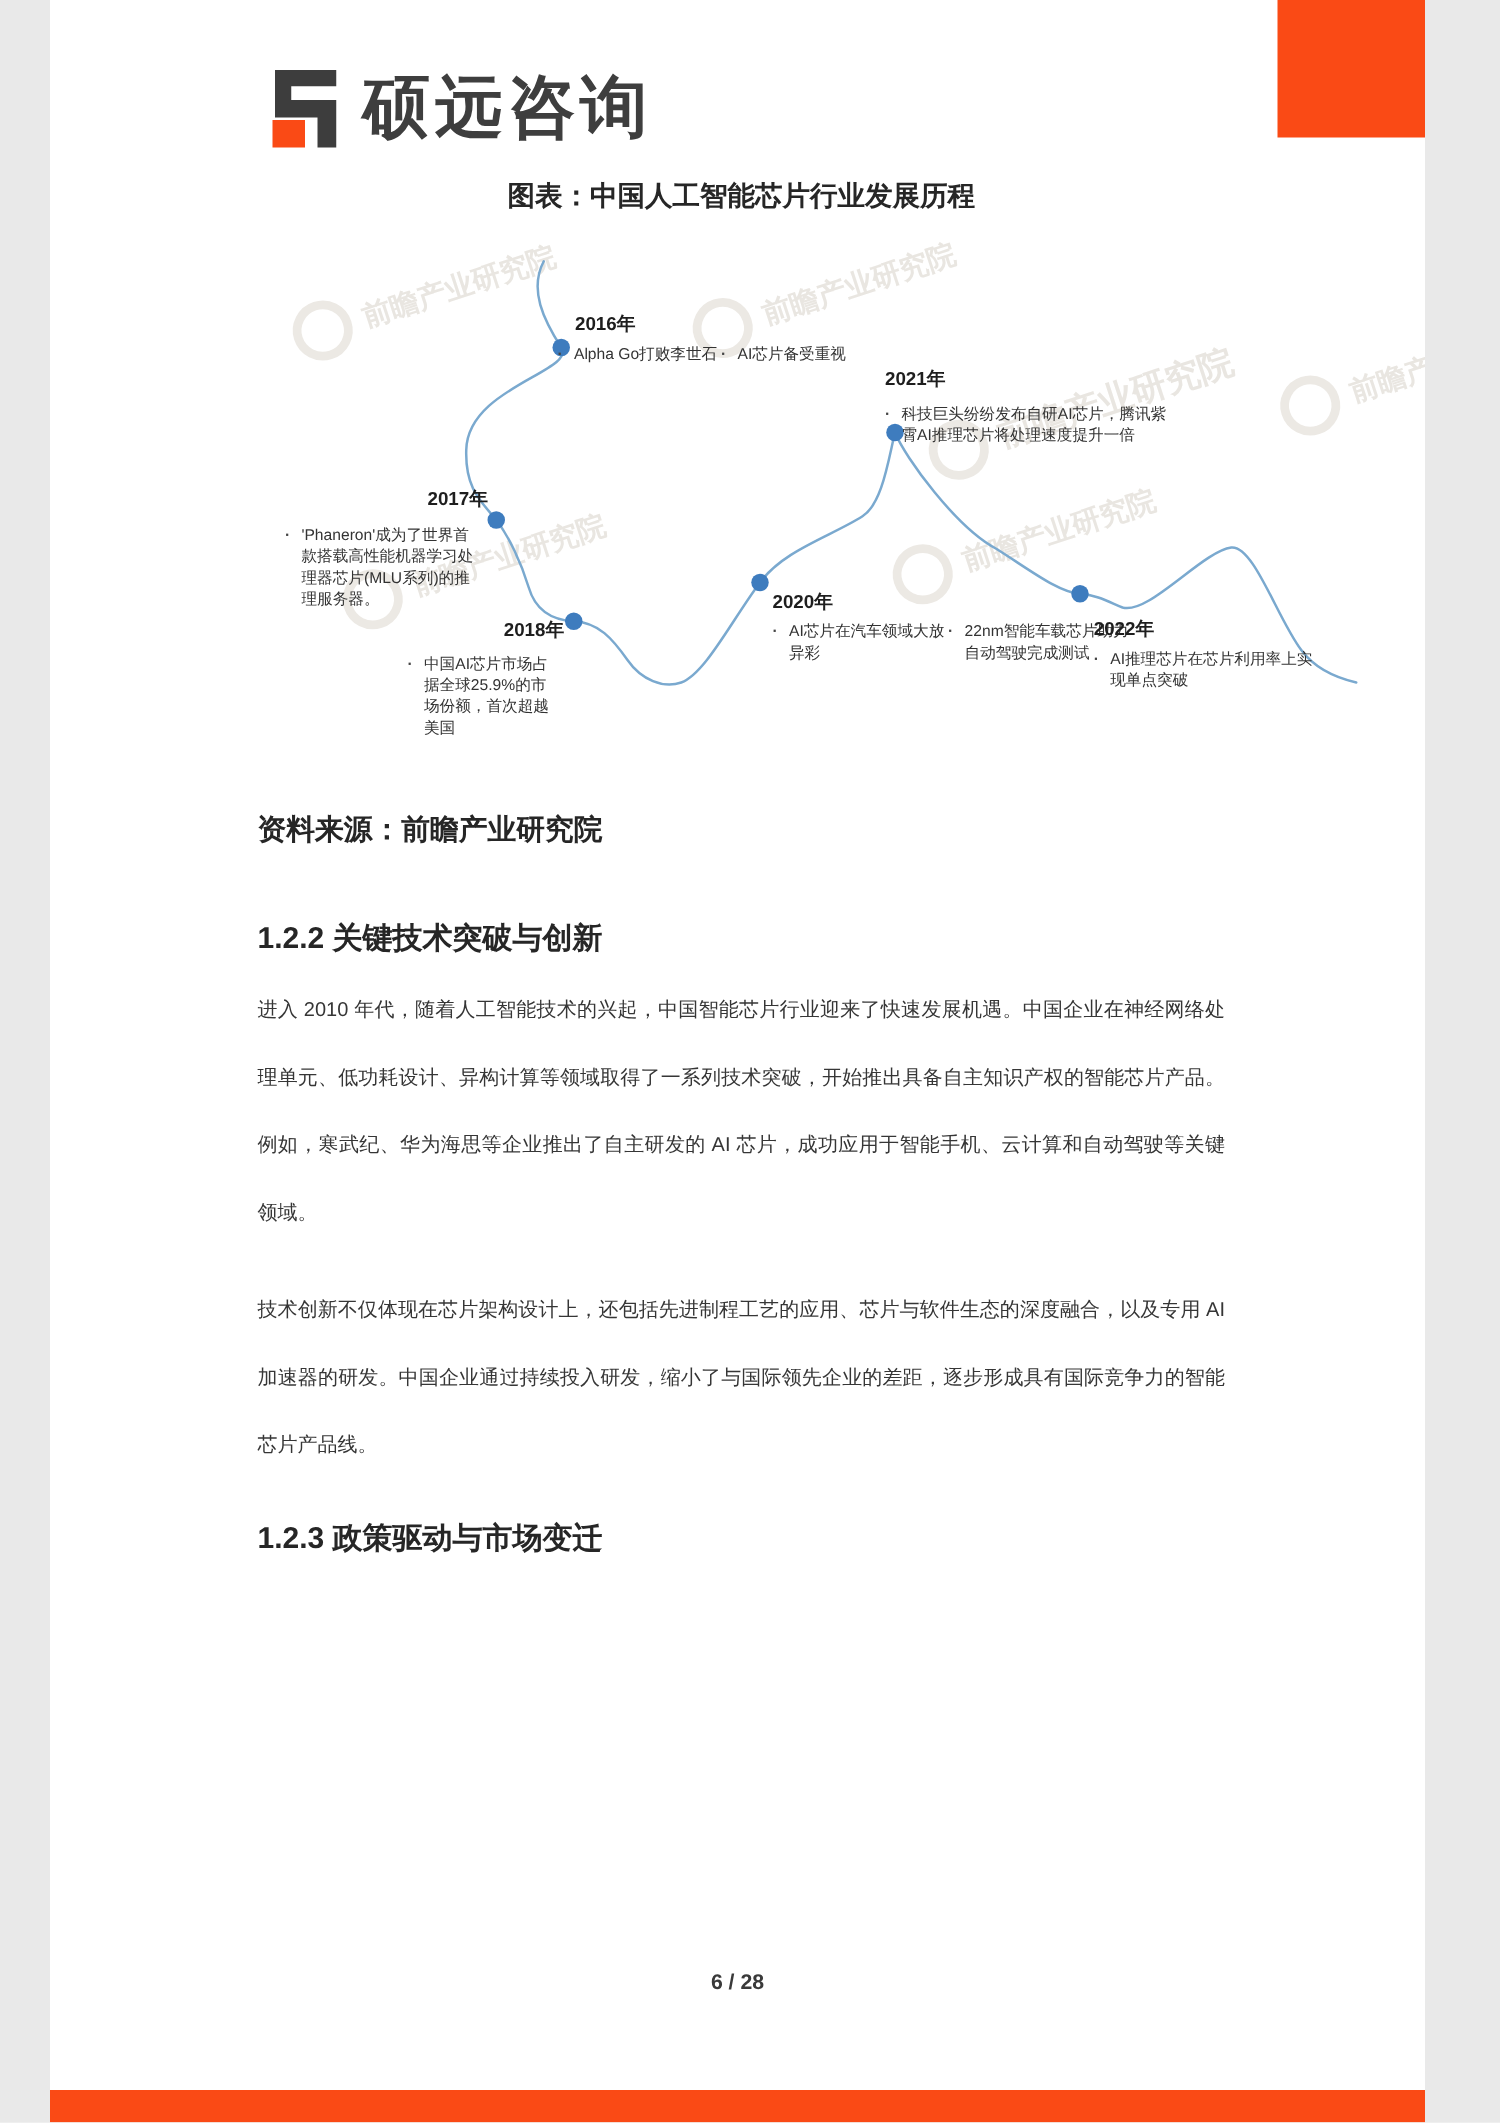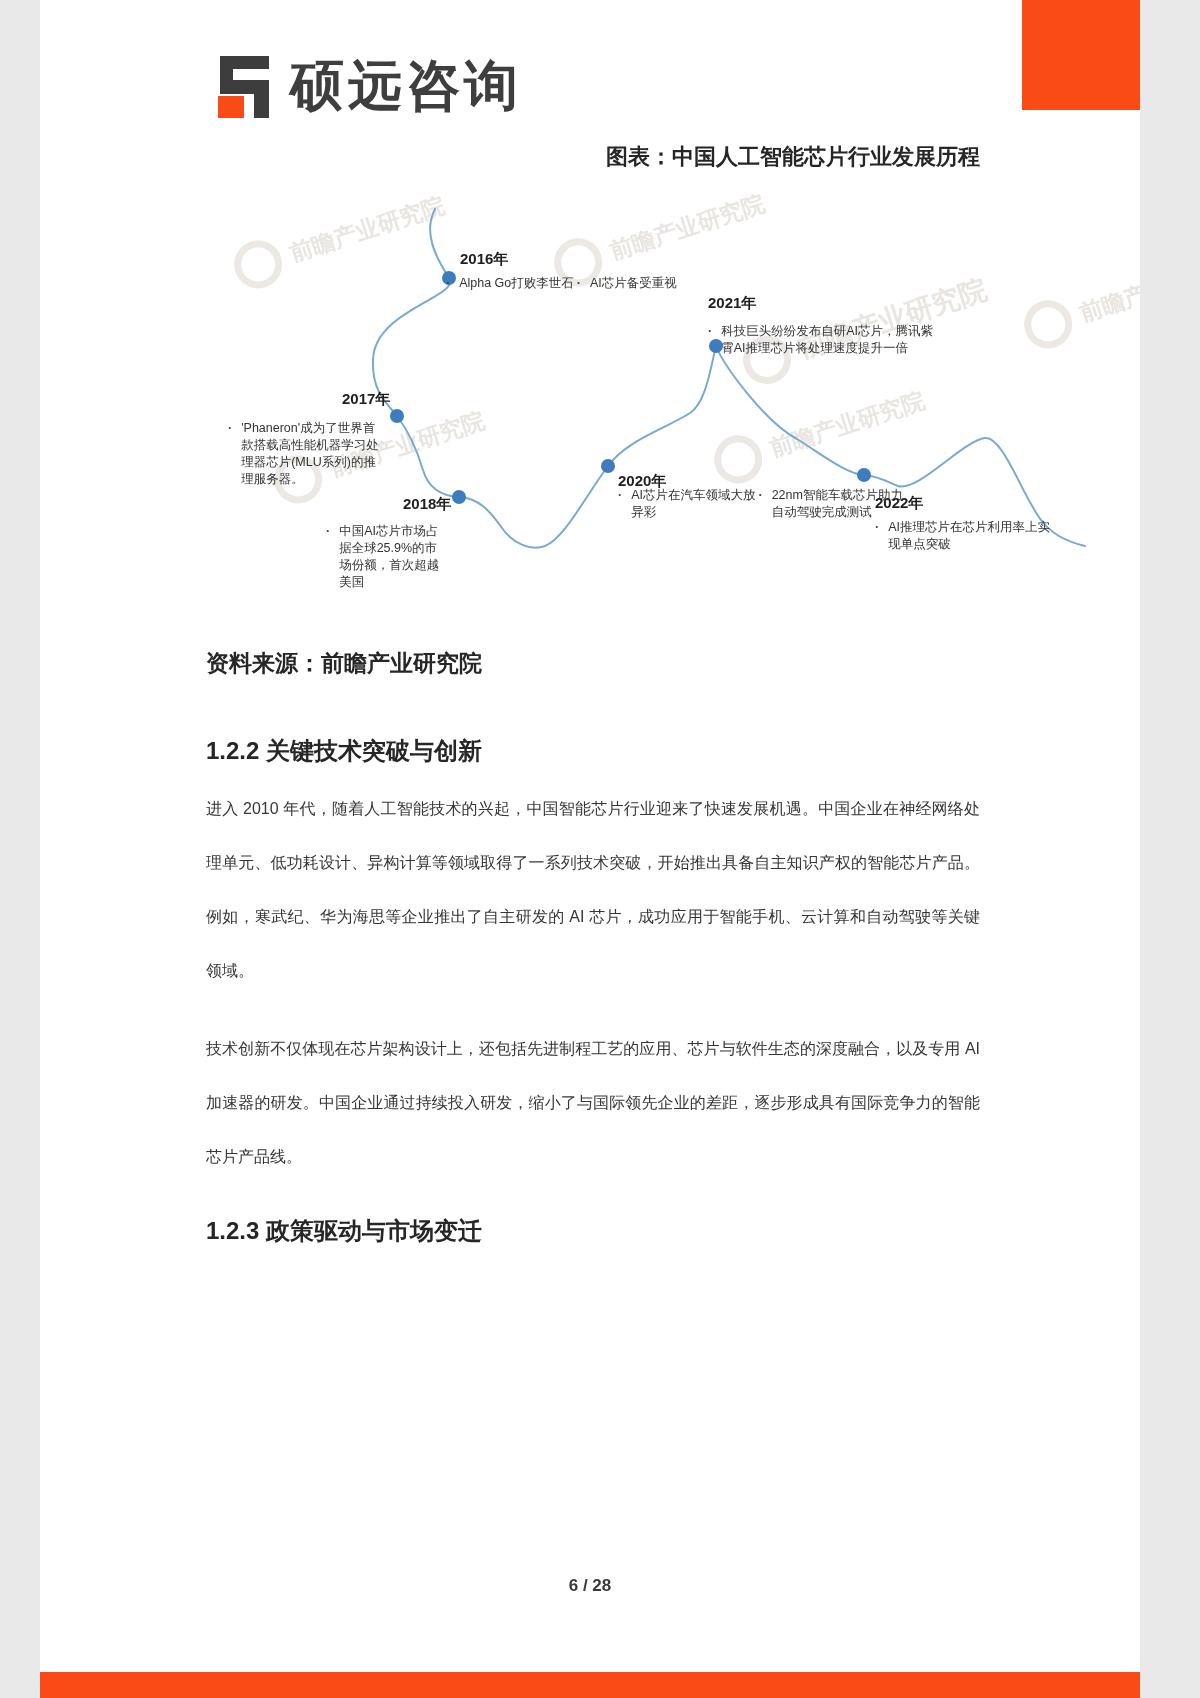--- a/index.html
+++ b/index.html
@@ -7,21 +7,21 @@
         font-family:Liberation Sans, sans-serif;color:#333;margin-left:40px;}
 
   
   .accent-block{position:absolute;left:982px;top:0;width:130px;height:110px;background:#fa4a15;}
   .logo{position:absolute;left:170px;top:50px;display:flex;align-items:center;gap:16px;}
   .logo-mark{width:64px;height:64px;flex:none;}
   .logo-text{font-size:54px;font-weight:600;color:#3e3e3e;letter-spacing:4px;white-space:nowrap;}
 
   
   .content{position:absolute;left:166px;top:140px;width:774px;}
-  .chart-title{text-align:right;font-size:22px;line-height:34px;font-weight:700;color:#262626;}
+  .chart-title{text-align:center;font-size:22px;line-height:34px;font-weight:700;color:#262626;}
 
   
   .chart{position:relative;left:-16px;width:920px;height:430px;margin-top:20px;}
   .curve-svg{position:absolute;left:0;top:0;z-index:1;}
   .wm{position:absolute;z-index:0;display:flex;align-items:center;gap:10px;color:#e9e6e1;
       transform:rotate(-18deg);font-size:23px;font-weight:700;white-space:nowrap;}
   .wm-ring{width:34px;height:34px;border:7px solid #ece9e4;border-radius:50%;display:inline-block;flex:none;}
   .yr{position:absolute;z-index:2;font-weight:700;font-size:15px;color:#1e1e1e;white-space:nowrap;}
   .blist{position:absolute;z-index:2;display:flex;gap:3px;}
   .brow{display:flex;gap:9px;font-size:12.5px;color:#333;line-height:17px;}
@@ -150,21 +150,21 @@
           <div class="blines">
             <div>中国AI芯片市场占</div>
             <div>据全球25.9%的市</div>
             <div>场份额，首次超越</div>
             <div>美国</div>
           </div>
           </div>
       </div>
 
       <div class="yr" style="left:428px;top:278px;">2020年</div>
-      <div class="blist" style="left:428px;top:293px;">
+      <div class="blist" style="left:428px;top:303px;">
         <div class="brow">
             <span class="bmark"></span>
           <div class="blines">
             <div>AI芯片在汽车领域大放</div>
             <div>异彩</div>
           </div>
           </div>
         <div class="brow">
             <span class="bmark"></span>
           <div class="blines">

